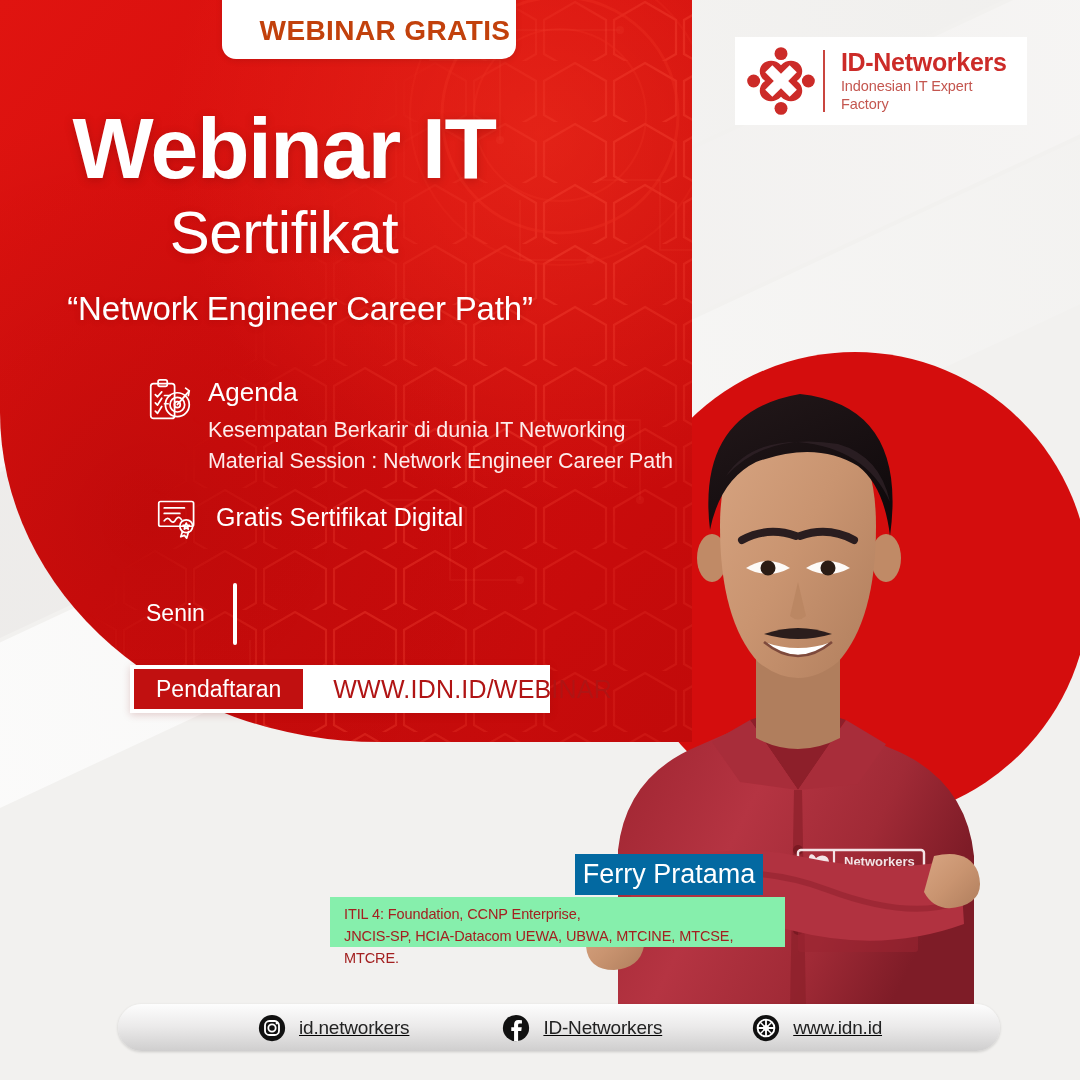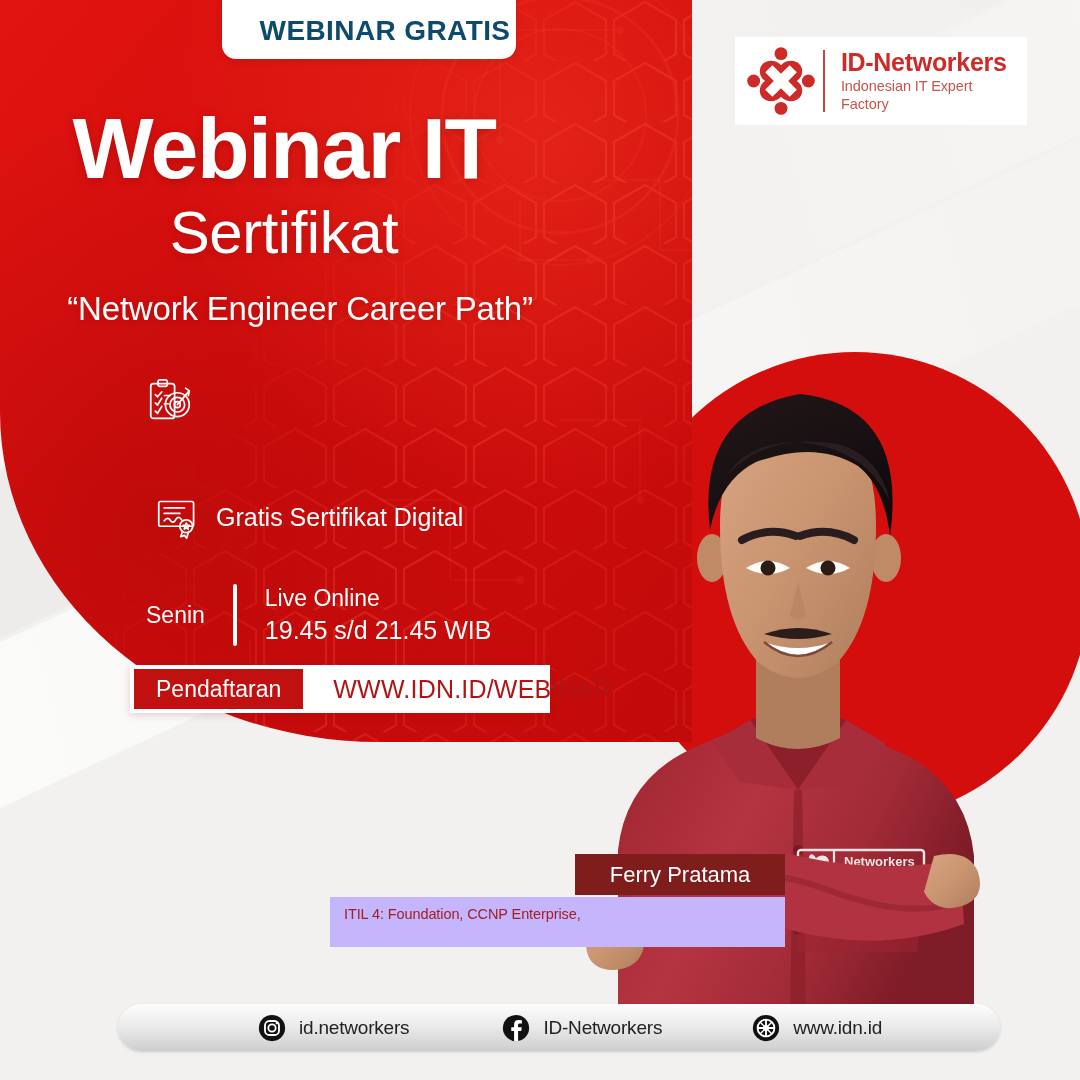--- a/index.html
+++ b/index.html
@@ -34,21 +34,21 @@
 
   
   .badge {
     position:absolute; left:222px; top:-26px; width:294px; height:85px;
     background:#ffffff; border-radius:0 0 14px 14px;
     display:flex; align-items:flex-end; justify-content:center;
     padding-bottom:12px;
     box-shadow:0 2px 6px rgba(0,0,0,.10);
   }
   .badge span {
-    color:#0c4a6e; font-size:28px; font-weight:bold; letter-spacing:.4px;margin-left:32px;
+    color:#c2410c; font-size:28px; font-weight:bold; letter-spacing:.4px;margin-left:32px;
   }
 
   
   .logo-card {
     position:absolute; left:735px; top:37px; width:292px; height:88px;
     background:#ffffff; display:flex; align-items:center; gap:0px;
     padding:0 10px;
   }
   .logo-mark { width:72px; height:72px; flex:0 0 72px; }
   .logo-div { width:2px; height:62px; background:#c9453f; margin:0 16px 0 6px; }
@@ -103,39 +103,39 @@
 
   
   .right-circle {
     position:absolute; left:620px; top:352px; width:470px; height:470px;
     background:#d40d0d; border-radius:50%;
   }
   .speaker { position:absolute; left:498px; top:290px; width:575px; height:720px; }
 
   
   .sp-name {
-    position:absolute; left:575px; top:854px; width:210px; height:41px;
-    background:#7f1d1d; color:#fff; font-size:22px;
+    position:absolute; left:575px; top:854px; width:188px; height:41px;
+    background:#0369a1; color:#fff; font-size:27px;
     display:flex; align-items:center; justify-content:center;
   }
   .sp-certs {
     position:absolute; left:330px; top:897px; width:455px; height:50px;
-    background:#c4b5fd; padding:6px 0 0 14px;
+    background:#86efac; padding:6px 0 0 14px;
   }
   .sp-certs div { color:#a32020; font-size:14.5px; line-height:1.52; letter-spacing:-.1px;}
 
   
   .footer {
     position:absolute; left:118px; top:1004px; width:882px; height:47px;
     border-radius:24px;
     background:linear-gradient(180deg,#fdfdfd 0%,#ebeaea 48%,#cfcece 100%);
     box-shadow:0 1px 3px rgba(0,0,0,.16);
     display:flex; align-items:center;
   }
-  .soc { display:flex; align-items:center; gap:13px; }
+  .soc { display:flex; align-items:center; gap:13px;text-decoration:underline; }
   #soc-ig { margin-left:140px; }
   #soc-fb { margin-left:93px; }
   #soc-web{ margin-left:90px; }
   .soc-label { color:#222; font-size:19px; letter-spacing:-.2px; }
   .soc-ico { width:28px; height:28px; flex:0 0 28px; }
 </style>
 </head>
 <body>
 
 <div id="stage">
@@ -236,20 +236,25 @@
         <path d="M8 36 l2.4 2.4 L15 31"></path>
         <line x1="18" y1="19" x2="24" y2="19"></line>
         <line x1="18" y1="28" x2="22" y2="28"></line>
         <circle cx="32" cy="29" r="13"></circle>
         <circle cx="32" cy="29" r="8"></circle>
         <circle cx="32" cy="29" r="3.2"></circle>
         <path d="M32 29 L45 14"></path>
         <path d="M41 11 l4 3 l-1 5"></path>
       </g>
     </svg>
+    <div>
+      <div class="f-title">Agenda</div>
+      <div class="f-line" style="margin-top:8px">Kesempatan Berkarir di dunia IT Networking</div>
+      <div class="f-line">Material Session : Network Engineer Career Path</div>
+    </div>
   </div>
 
   <div class="feature" id="cert">
     <svg class="f-icon" viewBox="0 0 48 44">
       <g fill="none" stroke="#ffffff" stroke-width="1.9" stroke-linecap="round" stroke-linejoin="round">
         <rect x="3" y="4" width="38" height="27" rx="2"></rect>
         <line x1="9" y1="11" x2="31" y2="11"></line>
         <line x1="9" y1="17" x2="26" y2="17"></line>
         <path d="M9 25 q4 -5 7 0 q3 4 6 -2 q3 -4 6 1"></path>
         <circle cx="33" cy="31" r="7"></circle>
@@ -258,24 +263,20 @@
       </g>
     </svg>
     <div class="f-title">Gratis Sertifikat Digital</div>
   </div>
 
   <div class="schedule">
     <div class="sch-col">
       <div class="sch-top">Senin</div>
     </div>
     <div class="sch-div"></div>
-    <div class="sch-col">
-      <div class="sch-top">Live Online</div>
-      <div class="sch-bot">19.45 s/d 21.45 WIB</div>
-    </div>
   </div>
 
   <div class="reg">
     <div class="reg-btn">Pendaftaran</div>
     <div class="reg-url">WWW.IDN.ID/WEBINAR</div>
   </div>
 
   <svg class="speaker" viewBox="0 0 575 720">
     <defs>
       <linearGradient id="shirt" x1="0" y1="0" x2="1" y2="0.4">
@@ -350,20 +351,21 @@
 
     <path d="M266 344 q34 -12 68 0 q-34 10 -68 0 z" fill="#2b1d1c"></path>
 
     <path d="M266 352 q34 26 68 0 q-34 12 -68 0 z" fill="#ffffff"></path>
     <path d="M266 352 q34 28 68 0" fill="none" stroke="#7e4a3c" stroke-width="2.6"></path>
   </svg>
 
   <div class="sp-name">Ferry Pratama</div>
   <div class="sp-certs">
     <div>ITIL 4: Foundation, CCNP Enterprise,</div>
+    <div>JNCIS-SP, HCIA-Datacom UEWA, UBWA, MTCINE, MTCSE, MTCRE.</div>
   </div>
 
   <div class="footer">
 
     <div class="soc" id="soc-ig">
       <svg class="soc-ico" viewBox="0 0 32 32">
         <circle cx="16" cy="16" r="15" fill="#111"></circle>
         <rect x="8" y="8" width="16" height="16" rx="5" fill="none" stroke="#fff" stroke-width="2.1"></rect>
         <circle cx="16" cy="16" r="4.2" fill="none" stroke="#fff" stroke-width="2.1"></circle>
         <circle cx="21.6" cy="10.4" r="1.5" fill="#fff"></circle>

